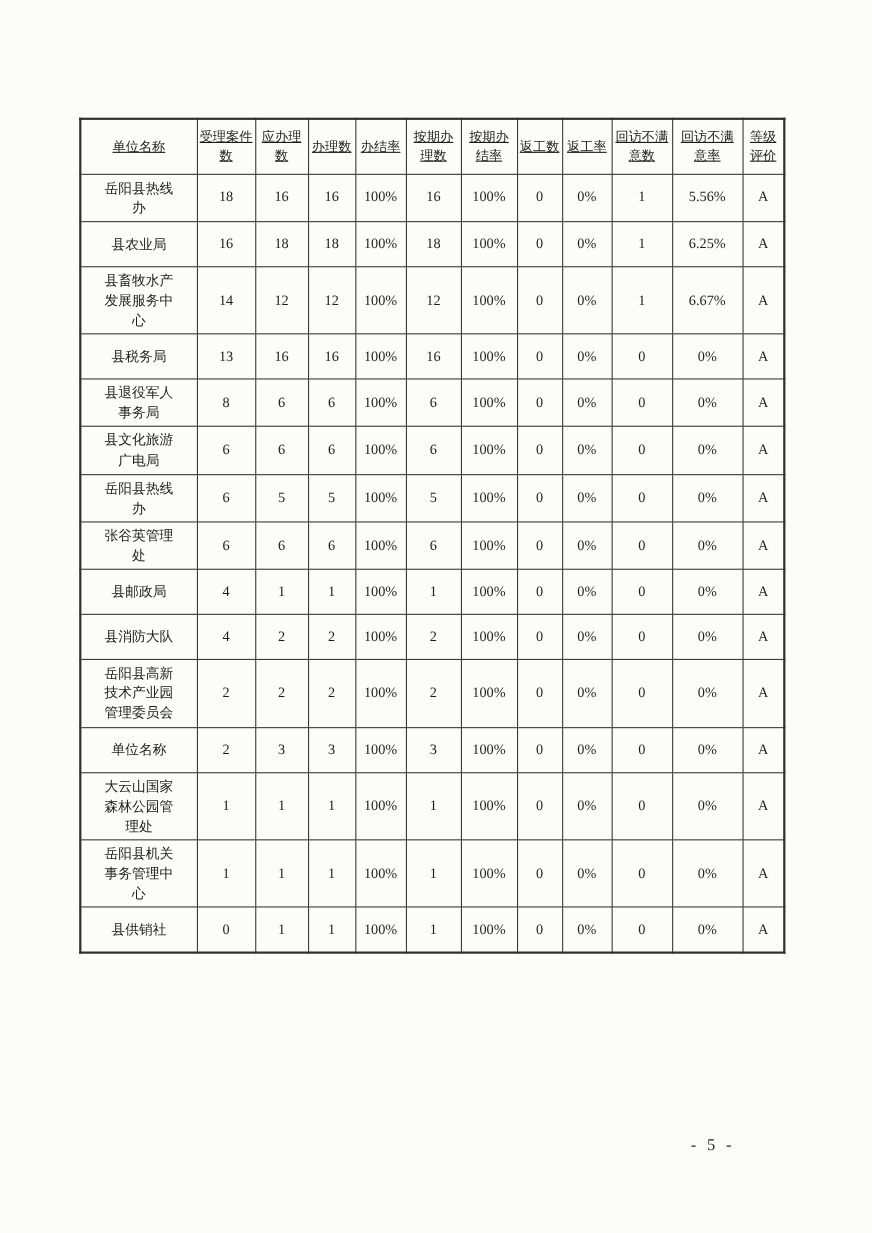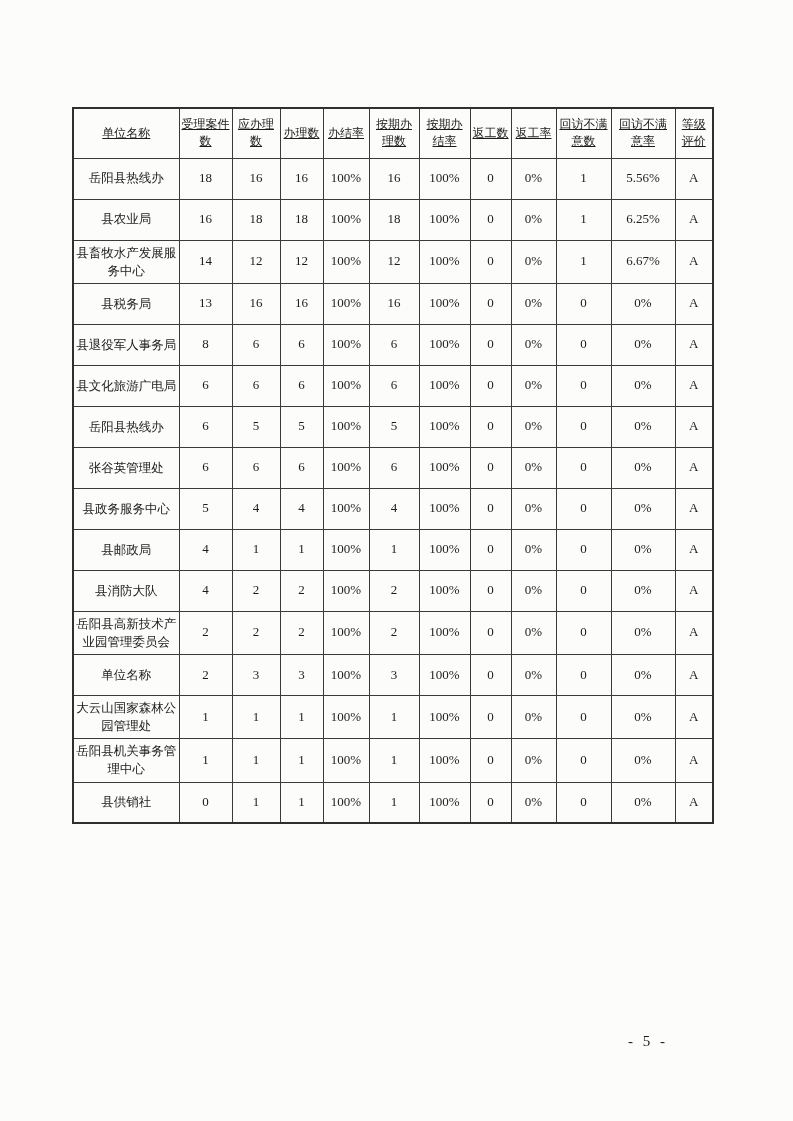--- a/index.html
+++ b/index.html
@@ -47,21 +47,21 @@
   table.report-table tbody tr {
     height: 41px;
   }
   table.report-table td {
     font-size: 13px;
     line-height: 1.45;
   }
   table.report-table td.unit-cell {
     font-size: 12.5px;
     word-break: break-all;
-    padding: 3px 2px;
+    padding: 3px 17px;
   }
   
   col.c-name  { width: 106px; }
   col.c-slj   { width: 53px; }
   col.c-ybl   { width: 48px; }
   col.c-bls   { width: 43px; }
   col.c-bjl   { width: 46px; }
   col.c-aqbl  { width: 50px; }
   col.c-aqbj  { width: 51px; }
   col.c-fgs   { width: 41px; }
@@ -221,34 +221,20 @@
           <td>100%</td>
           <td>6</td>
           <td>100%</td>
           <td>0</td>
           <td>0%</td>
           <td>0</td>
           <td>0%</td>
           <td>A</td>
         </tr>
         <tr>
-          <td class="unit-cell">县政务服务中心</td>
-          <td>5</td>
-          <td>4</td>
-          <td>4</td>
-          <td>100%</td>
-          <td>4</td>
-          <td>100%</td>
-          <td>0</td>
-          <td>0%</td>
-          <td>0</td>
-          <td>0%</td>
-          <td>A</td>
-        </tr>
-        <tr>
           <td class="unit-cell">县邮政局</td>
           <td>4</td>
           <td>1</td>
           <td>1</td>
           <td>100%</td>
           <td>1</td>
           <td>100%</td>
           <td>0</td>
           <td>0%</td>
           <td>0</td>

